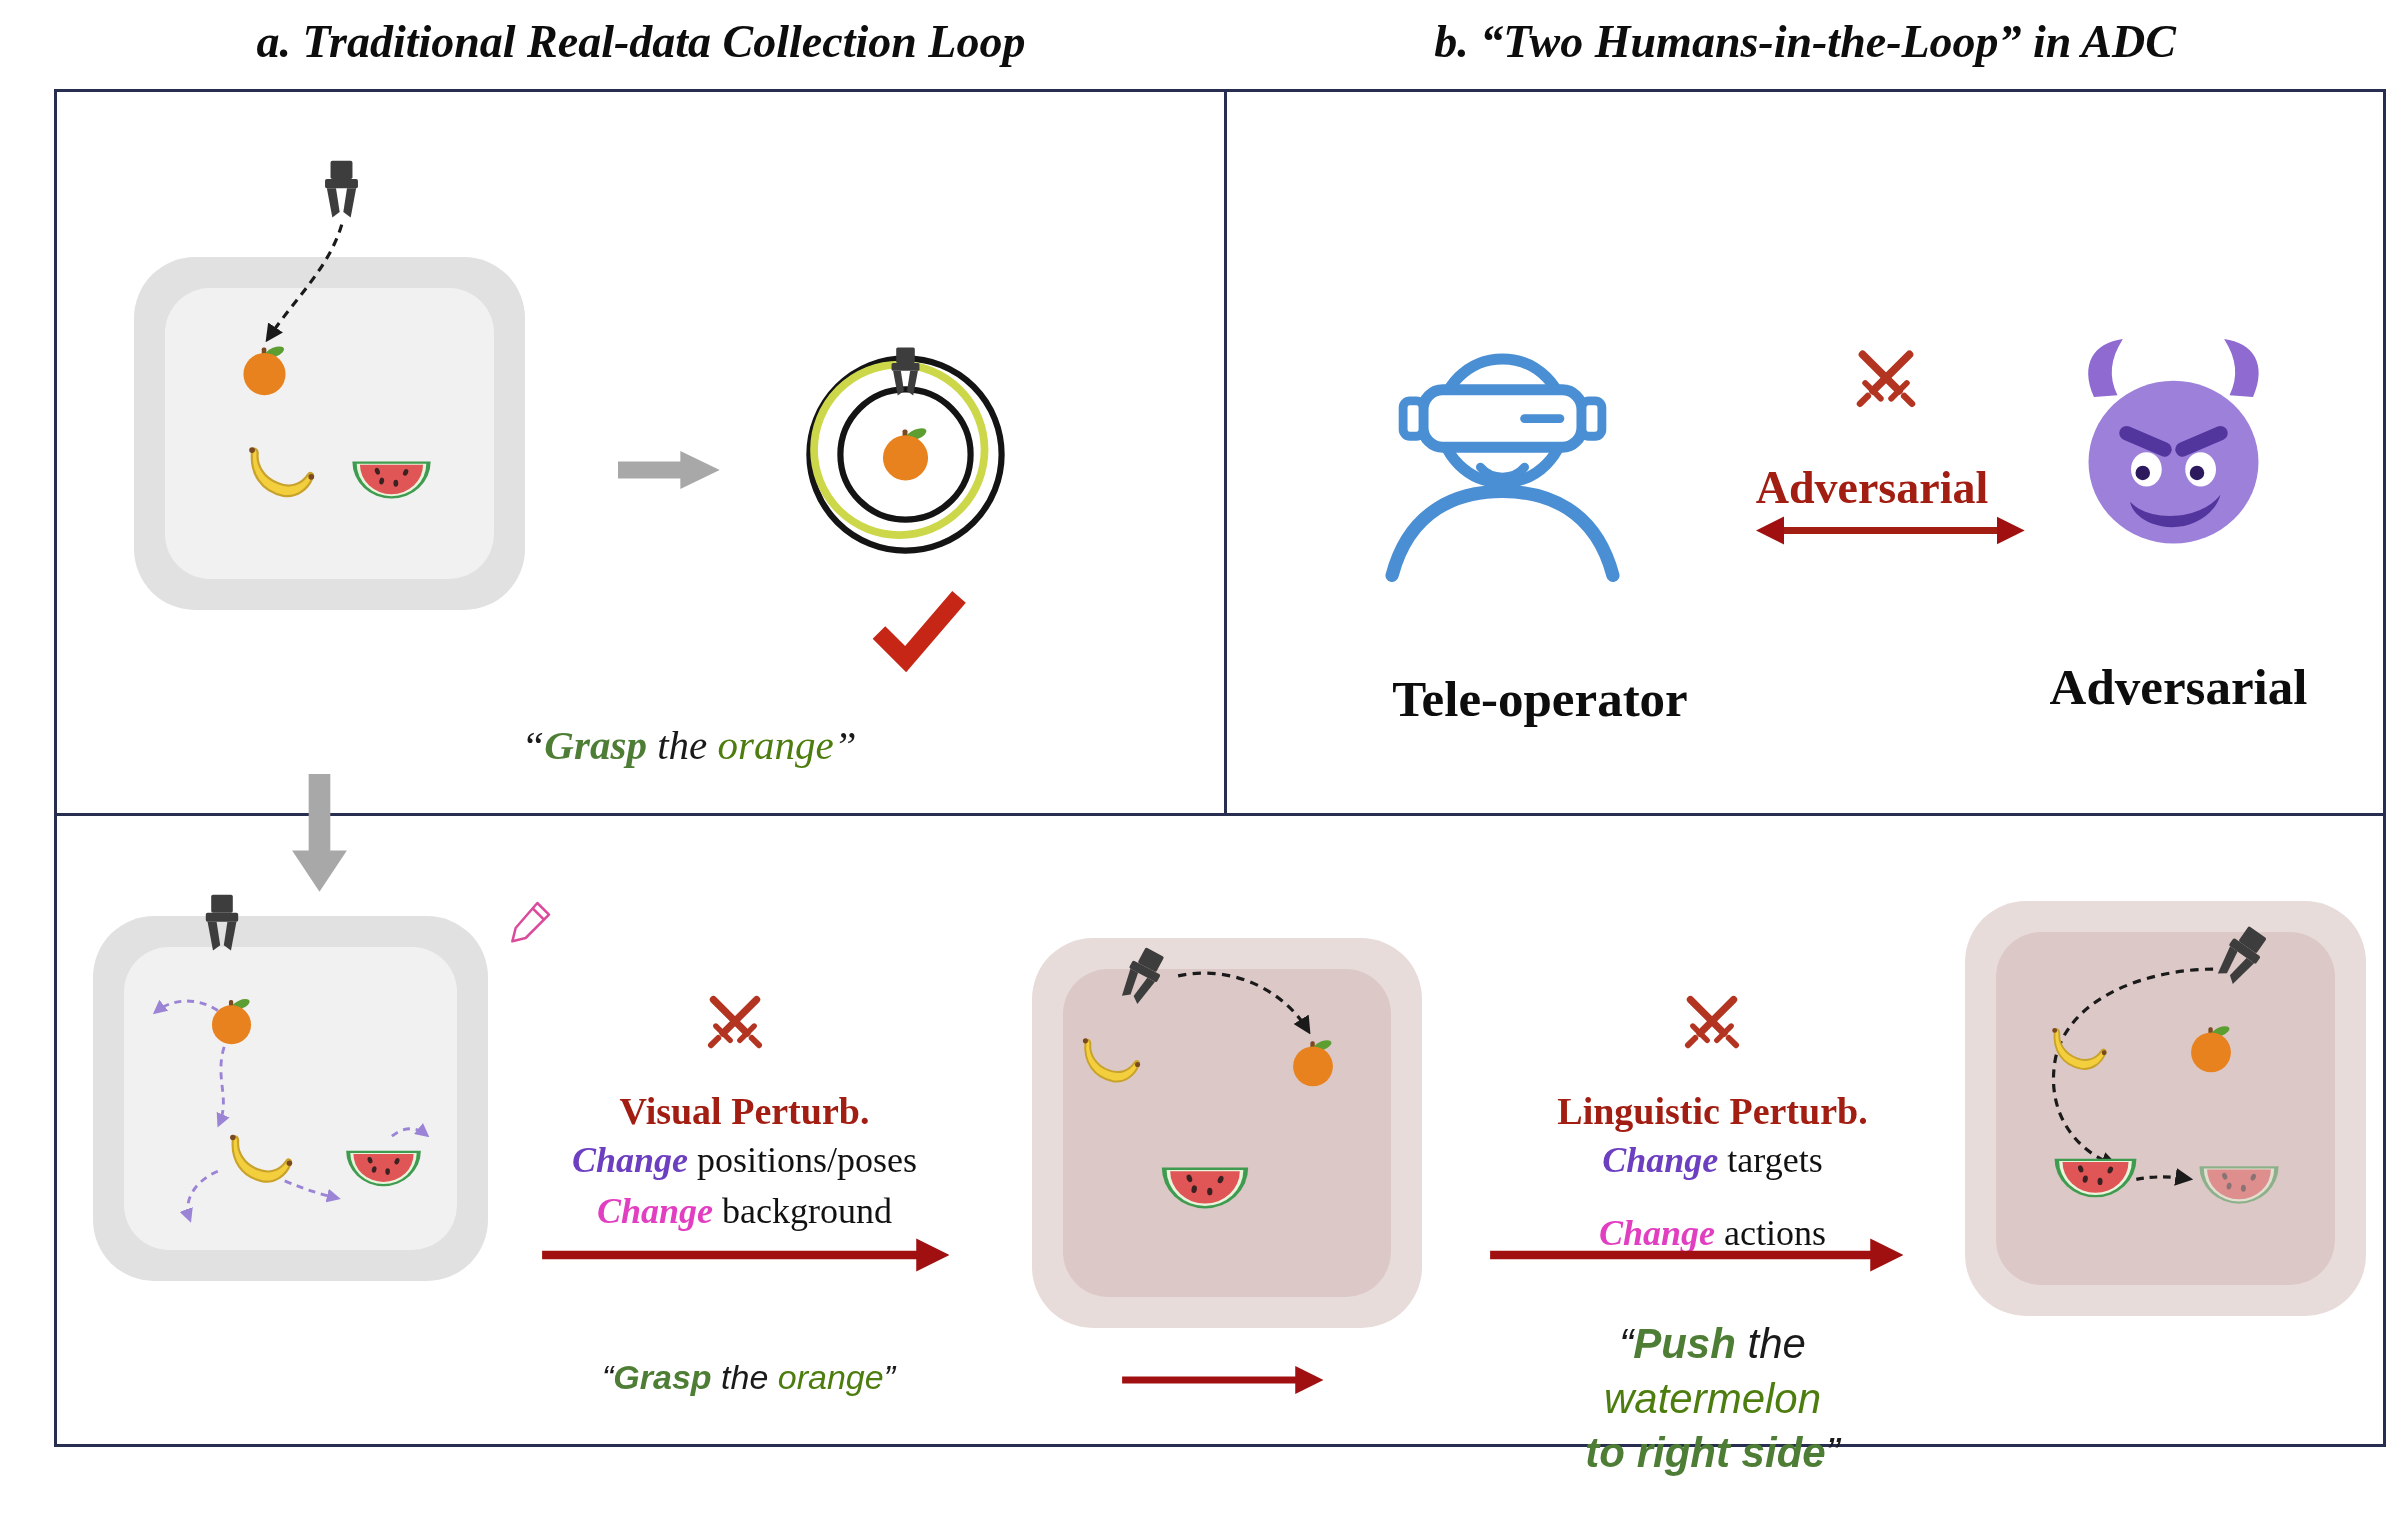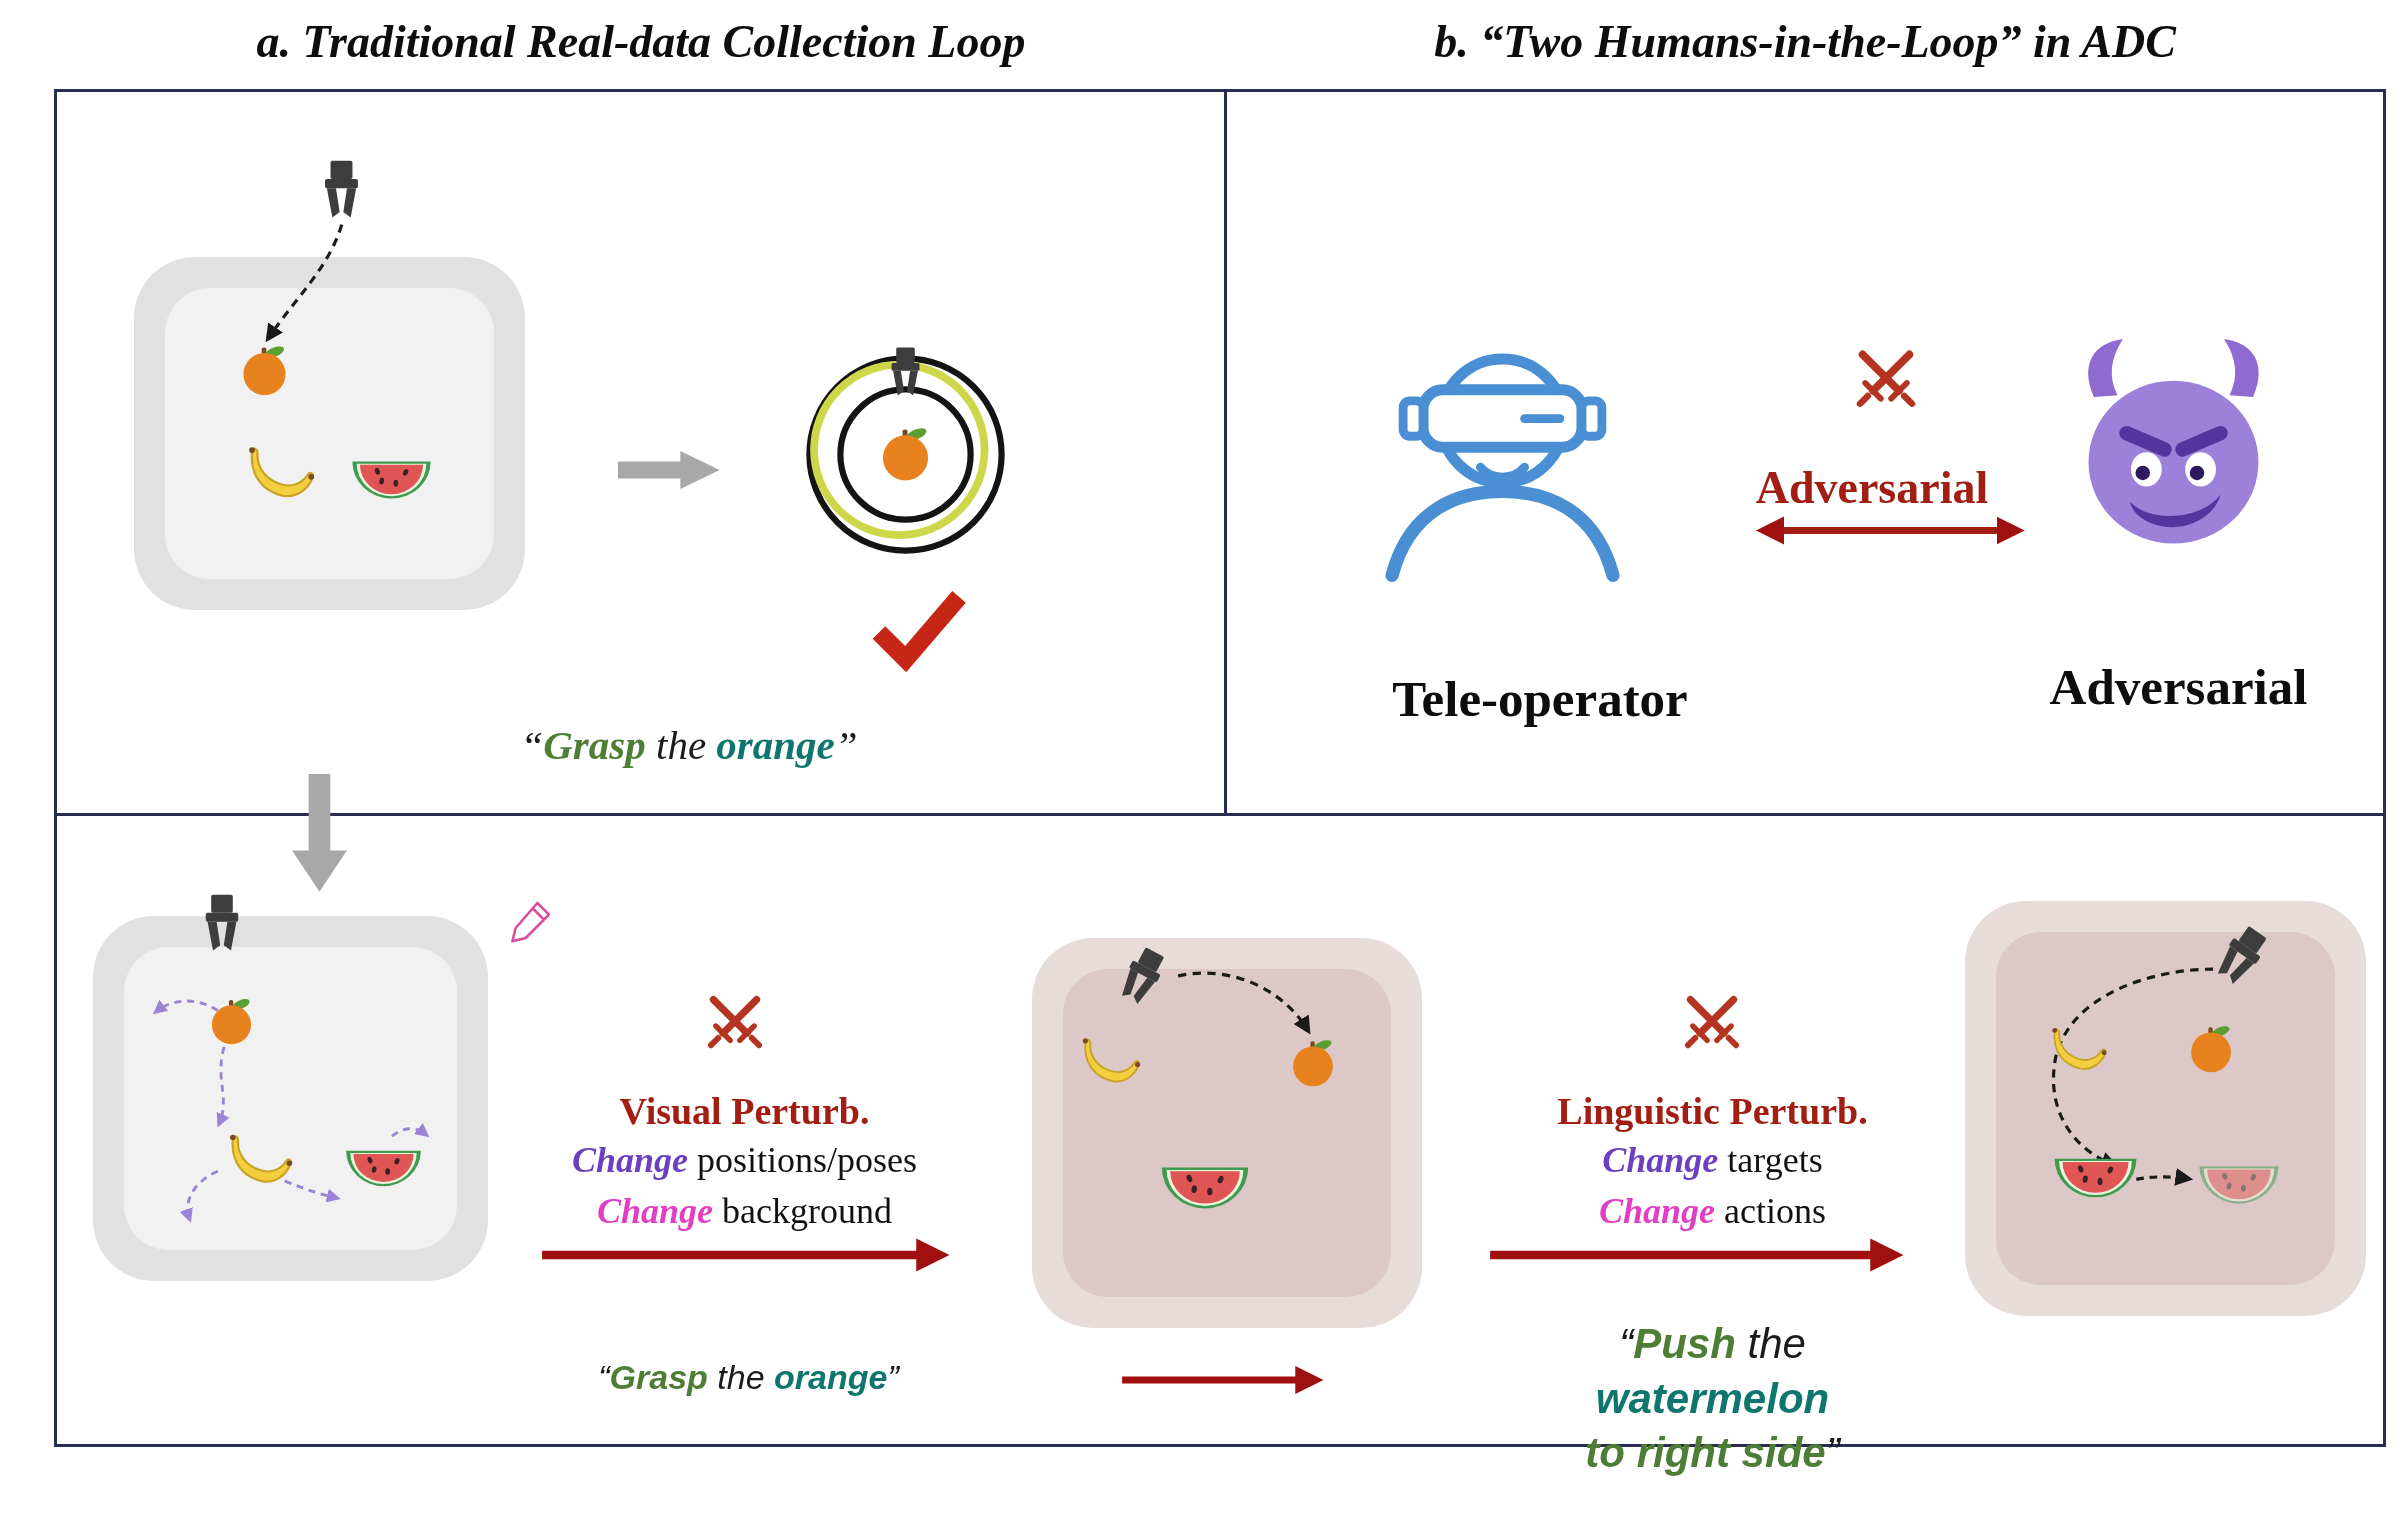--- a/index.html
+++ b/index.html
@@ -9,21 +9,21 @@
   .ptitle{position:absolute;font-weight:bold;font-style:italic;text-align:center;color:#0d0d0d;
           font-family:"Liberation Serif",serif;}
   .tray{position:absolute;background:#e2e1e1;border-radius:61px;}
   .tray .tray-in{position:absolute;inset:31px;background:#f2f1f1;border-radius:45px;}
   .tray.pink{background:#e8dcda;}
   .tray.pink .tray-in{background:#dcc9c7;}
   .cap{position:absolute;font-style:italic;text-align:center;color:#1a1a1a;}
   .cap-serif{font-family:"Liberation Serif",serif;}
   .cap-sans{font-family:"Liberation Sans",sans-serif;}
   .w-green{color:#4e7e35;font-weight:bold;}
-  .w-red{color:#0f766e;font-weight:bold;}
+  .w-red{color:#4d7c0f;font-weight:normal;}
   .head-red{position:absolute;color:#a21d12;font-weight:bold;text-align:center;
             font-family:"Liberation Serif",serif;}
   .chline{position:absolute;text-align:center;font-family:"Liberation Serif",serif;color:#111;}
   .w-purple{color:#6b3fc0;font-weight:bold;font-style:italic;}
   .w-magenta{color:#e23ec1;font-weight:bold;font-style:italic;}
   .oplabel{position:absolute;font-weight:bold;text-align:center;color:#0d0d0d;
            font-family:"Liberation Serif",serif;}
   svg.icon{position:absolute;overflow:visible;}
 </style>
 </head>
@@ -285,21 +285,21 @@
     </svg>
 
     <svg class="icon" style="left:1619px;top:174px;width:72px;height:72px;" viewBox="0 0 60 60">
         <use href="#sym-swords"></use>
       </svg>
 
     <div class="head-red" style="left:1464px;top:273px;width:383px;font-size:38px;">Linguistic Perturb.</div>
     <div class="chline" style="left:1432px;top:323px;width:447px;font-size:36px;">
       <span class="w-purple">Change</span><span> targets</span>
     </div>
-    <div class="chline" style="left:1432px;top:374px;width:447px;font-size:36px;text-align:center;">
+    <div class="chline" style="left:1432px;top:396px;width:447px;font-size:36px;text-align:center;">
       <span class="w-magenta">Change</span><span> actions</span>
     </div>
 
     <svg class="icon" style="left:1428px;top:416px;width:450px;height:46px;" viewBox="0 0 705 72">
       <line x1="8" y1="36" x2="640" y2="36" stroke="#a01010" stroke-width="13" marker-end="url(#mk-red)"></line>
     </svg>
 
     <div class="cap cap-sans" style="left:1464px;top:501px;width:383px;font-size:42px;line-height:1.3;">
       <div>
         <span>“</span><span class="w-green">Push</span><span> the </span><span class="w-red">watermelon</span>

